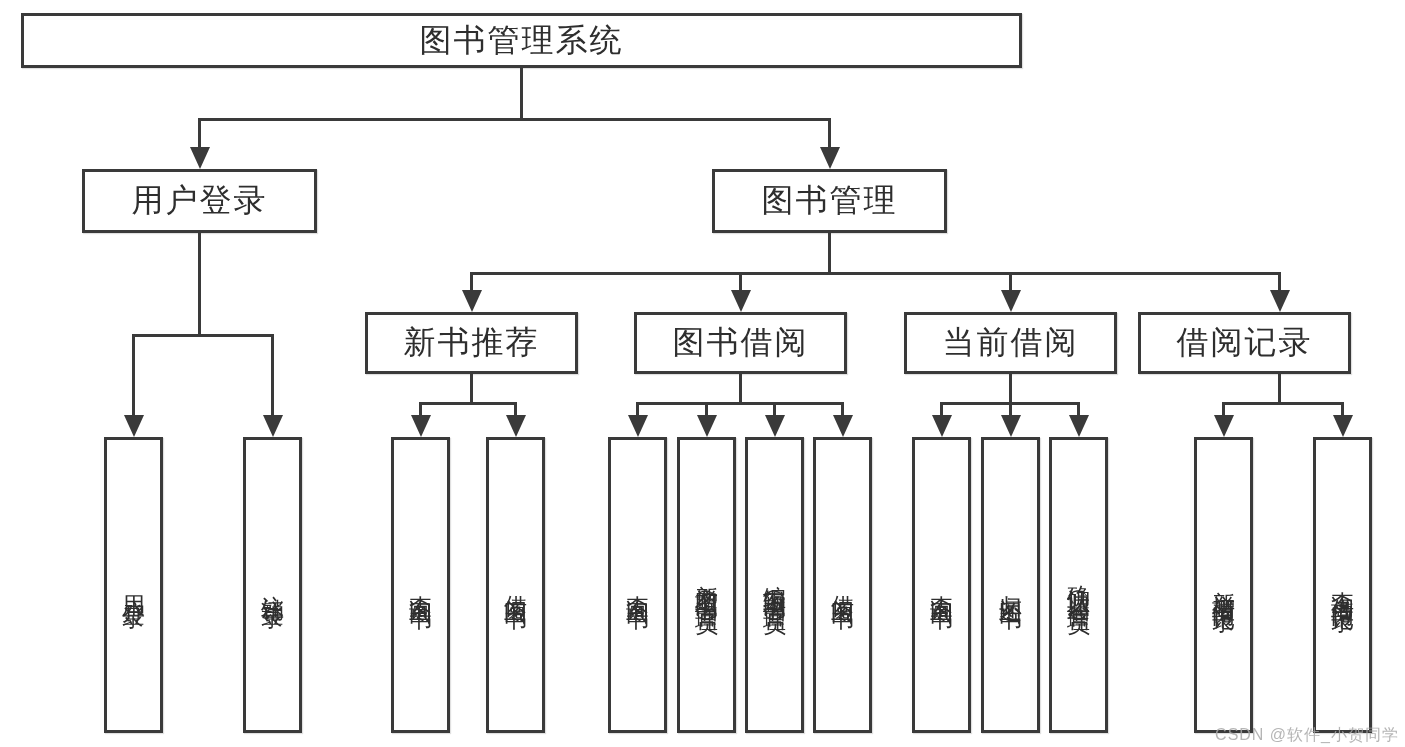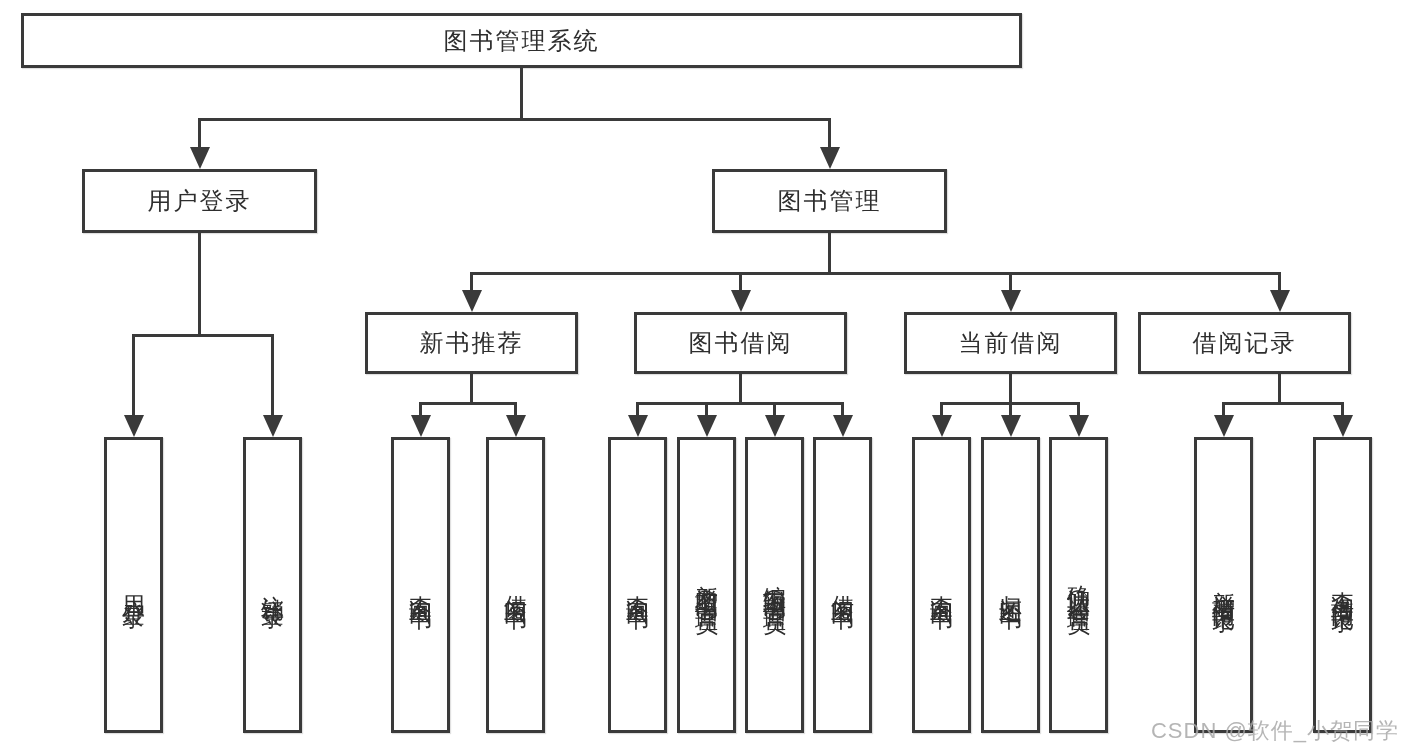--- a/index.html
+++ b/index.html
@@ -4,38 +4,38 @@
 <style>
   html,body{margin:0;padding:0;background:#fff;}
   .canvas{
     position:relative;width:1405px;height:747px;background:#fff;overflow:hidden;
     font-family:"Liberation Sans","DejaVu Sans",sans-serif;
     --line:#3a3a3a;--text:#2e2e2e;
   }
   .node{
     position:absolute;background:#fff;border:3px solid var(--line);
     display:flex;align-items:center;justify-content:center;
-    color:var(--text);font-size:24px;letter-spacing:2px;
+    color:var(--text);font-size:32px;letter-spacing:2px;
     box-shadow:1px 1px 1px rgba(0,0,0,0.12);white-space:nowrap;
   }
   .leaf{
     writing-mode:vertical-rl;text-orientation:mixed;
     font-size:23px;letter-spacing:4px;line-height:1;white-space:normal;
   }
   .hline,.vline{position:absolute;background:var(--line);}
   .hline{height:3px;}
   .vline{width:3px;}
   .ah{
     position:absolute;width:0;height:0;
     border-left:10px solid transparent;border-right:10px solid transparent;
     border-top:22px solid var(--line);
   }
   .watermark{
     position:absolute;right:6px;bottom:1px;z-index:5;
-    font-size:22px;letter-spacing:1px;color:rgba(168,168,168,0.85);
+    font-size:16px;letter-spacing:1px;color:rgba(168,168,168,0.85);
   }
 </style>
 </head>
 <body>
 
 <div class="canvas">
 
   <div class="node" style="left:21px;top:13px;width:995px;height:49px">
     <span>图书管理系统</span>
   </div>

